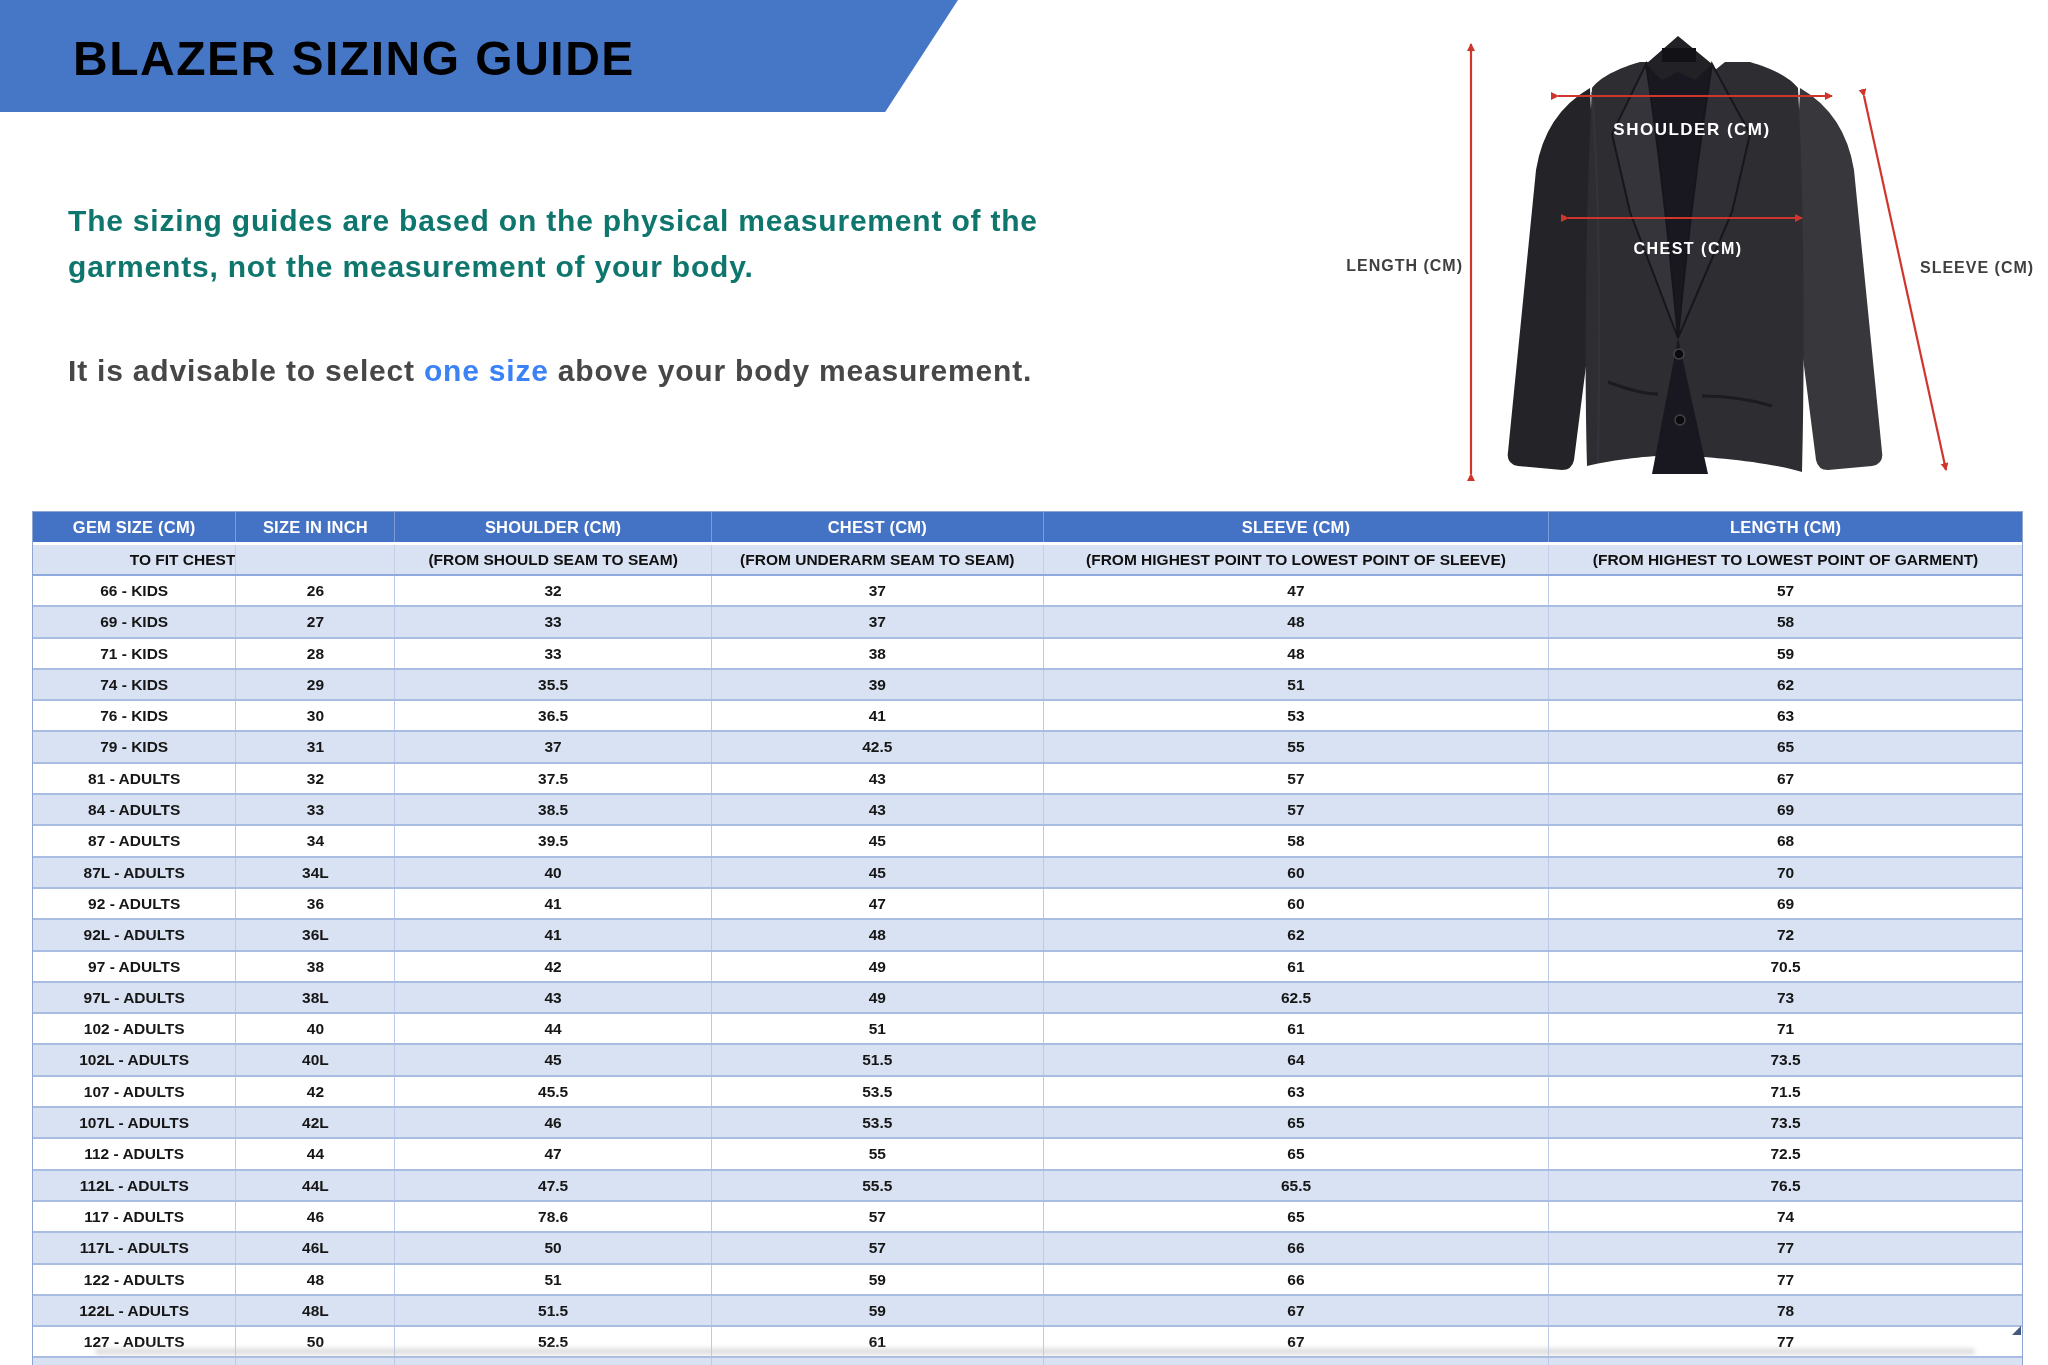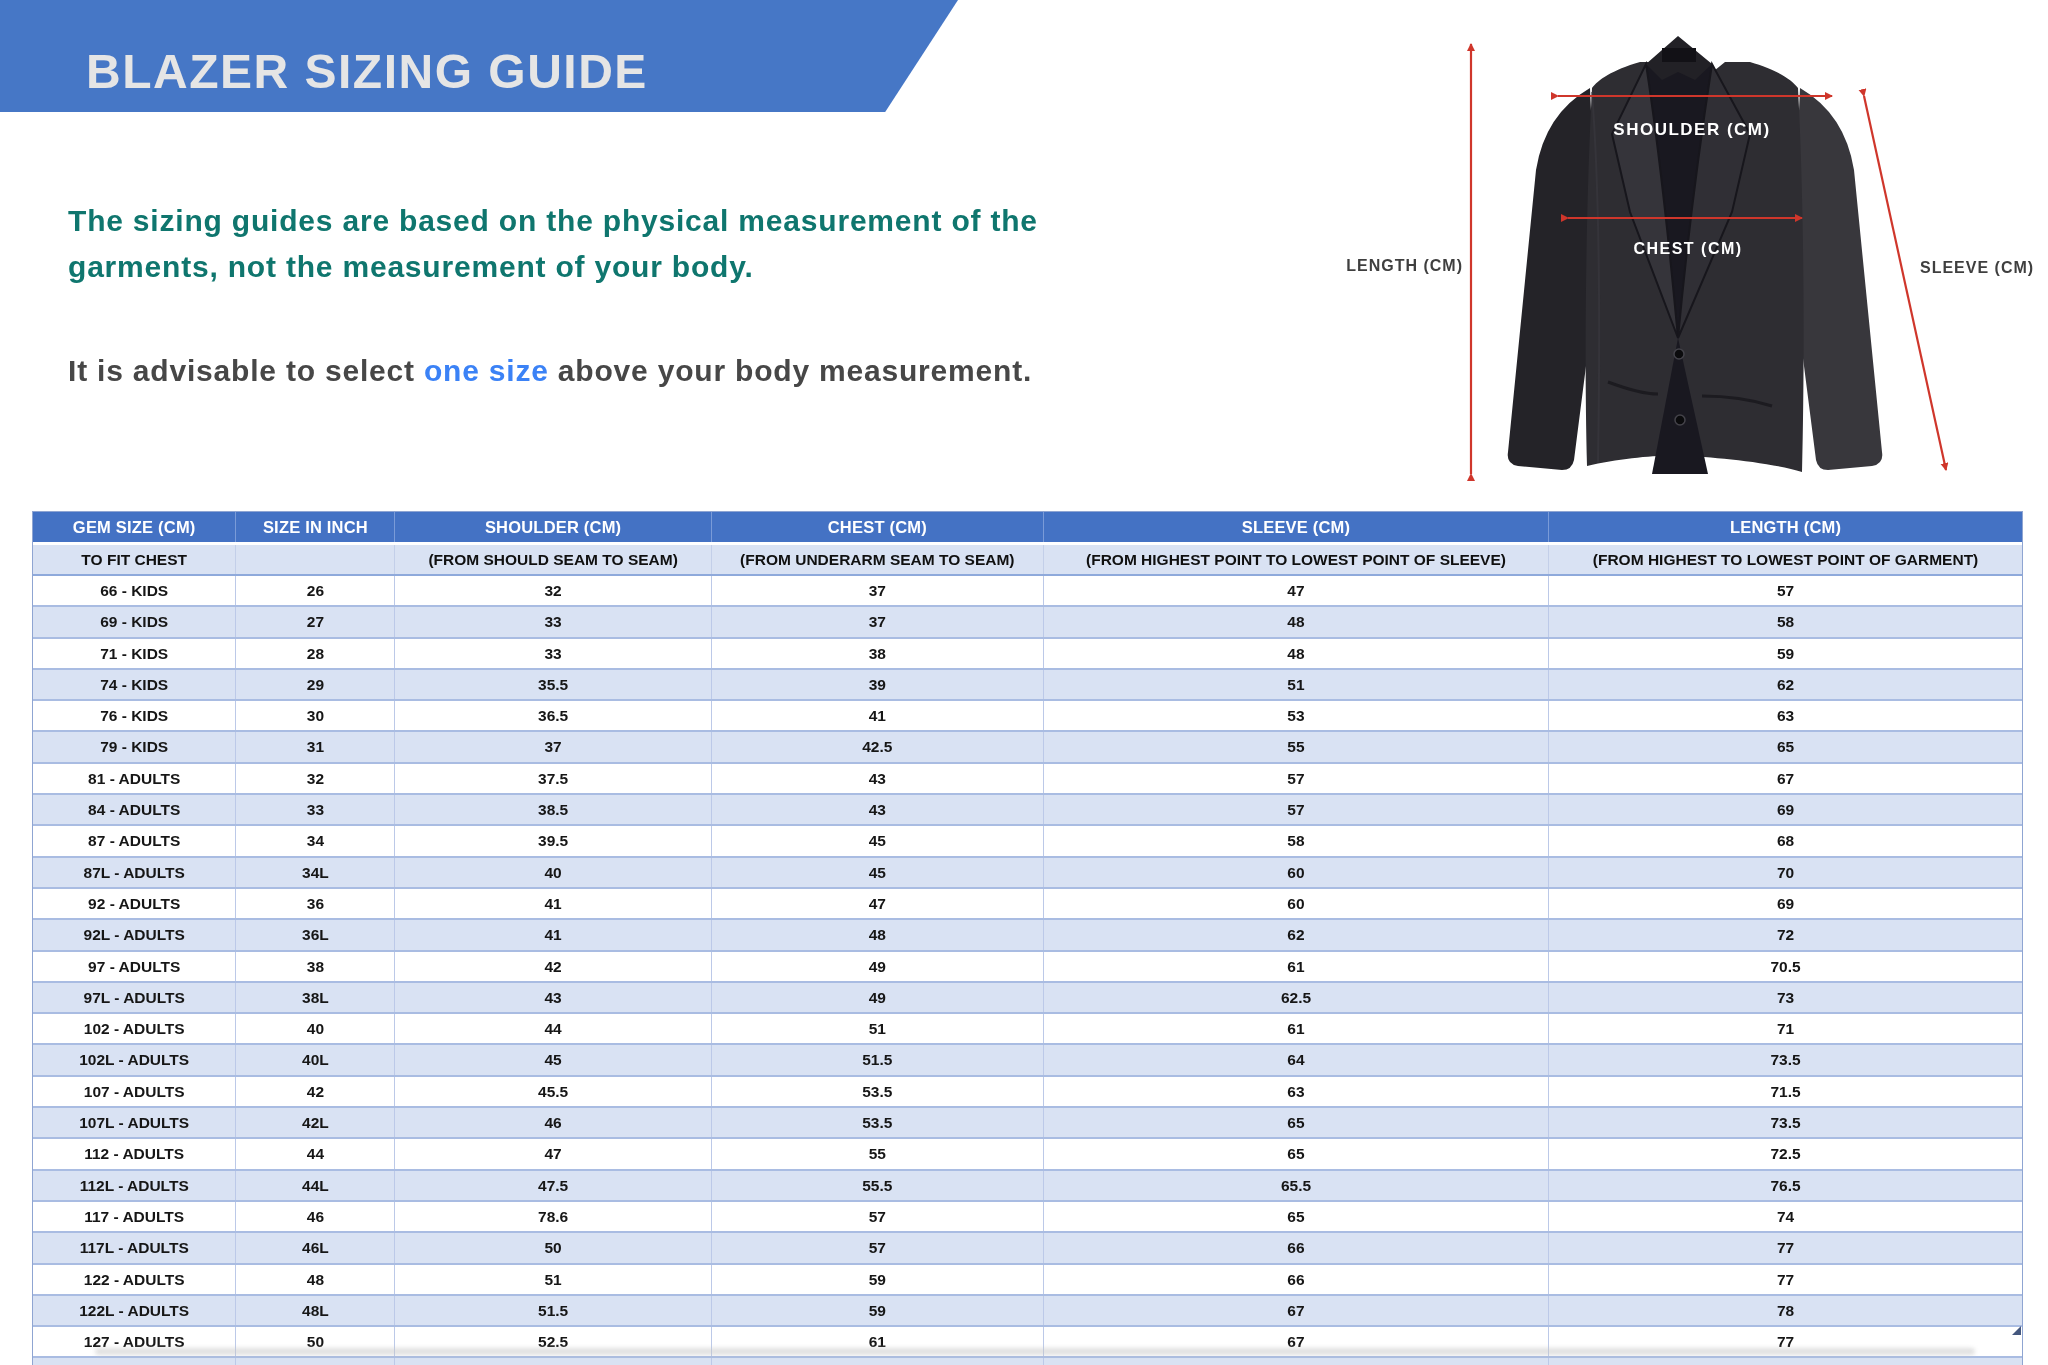--- a/index.html
+++ b/index.html
@@ -7,22 +7,22 @@
     position:relative;width:2048px;height:1365px;overflow:hidden;background:#ffffff;
     font-family:"Liberation Sans",sans-serif;
   }
   
   .banner{
     position:absolute;left:0;top:0;width:958px;height:112px;
     background:#4677c6;
     clip-path:polygon(0 0,100% 0,92.4% 100%,0 100%);
   }
   .banner h1{
-    margin:16px;padding-left:70px;line-height:112px;
-    font-size:48px;font-weight:700;color:#e5e5e5;letter-spacing:1.5px;
+    margin:3px;padding-left:70px;line-height:112px;
+    font-size:48px;font-weight:700;color:#000000;letter-spacing:1.5px;
   }
   
   .intro{
     position:absolute;left:68px;top:198px;
     font-size:30px;line-height:46px;font-weight:600;color:#0f766e;letter-spacing:0.8px;
   }
   .intro span{display:block;}
   .advice{
     position:absolute;left:68px;top:348px;
     font-size:30px;line-height:46px;font-weight:600;color:#474747;letter-spacing:0.8px;
@@ -43,21 +43,21 @@
     background:#4472c4;color:#ffffff;height:30px;line-height:30px;
     font-size:16.5px;font-weight:700;letter-spacing:0.2px;
     border-left:1px solid #7a9bd8;border-bottom:3px solid #ffffff;
   }
   .size-table thead tr.main th:first-child{border-left:none;margin-top:38px;}
   .size-table thead tr.sub th{
     background:#d9e2f3;color:#101010;height:29px;line-height:29px;
     font-size:15.5px;font-weight:700;
     border-left:1px solid #c3cfe9;border-bottom:2px solid #8ea9db;
   }
-  .size-table thead tr.sub th:first-child{border-left:none;}
+  .size-table thead tr.sub th:first-child{border-left:none;text-align:right;}
   .size-table tbody td{
     height:29.3px;line-height:29.3px;font-size:15.5px;font-weight:700;color:#161616;
     border-left:1px solid #bcc9e8;
   }
   .size-table tbody td:first-child{border-left:none;}
   .size-table tbody tr{border-top:2px solid #a9bce2;}
   .size-table tbody tr:nth-child(even){background:#d9e2f3;}
   .size-table tbody tr:nth-child(odd){background:#ffffff;}
   
   .bottom-smudge{

